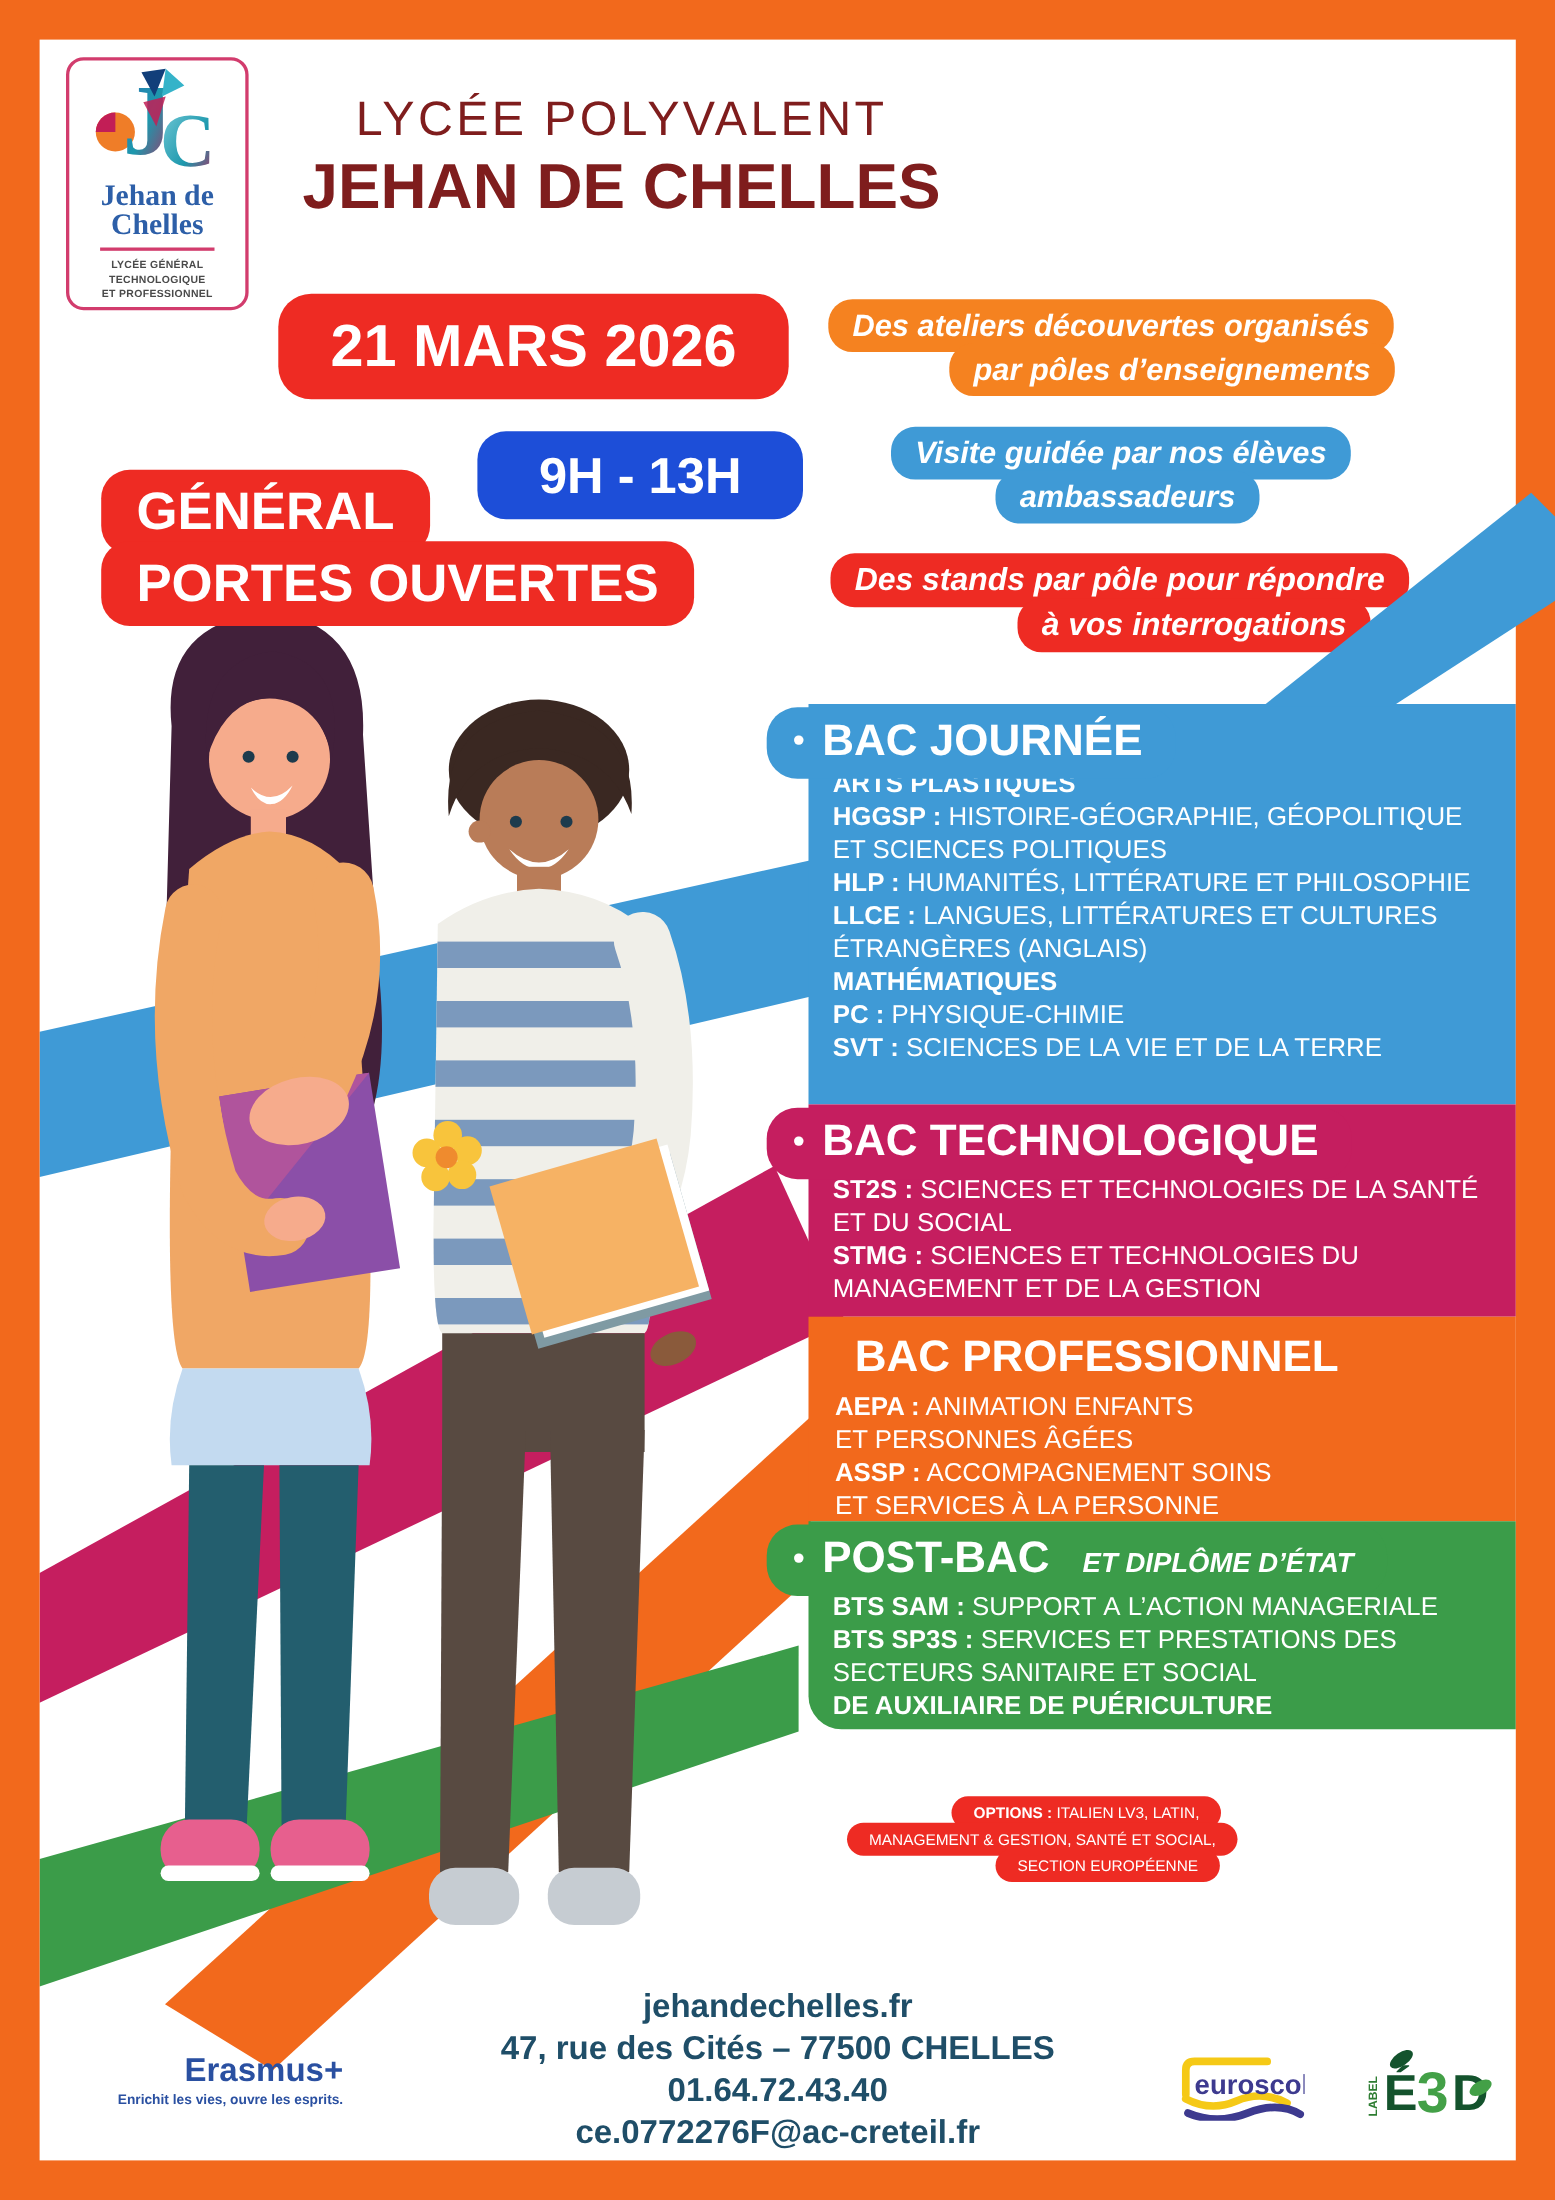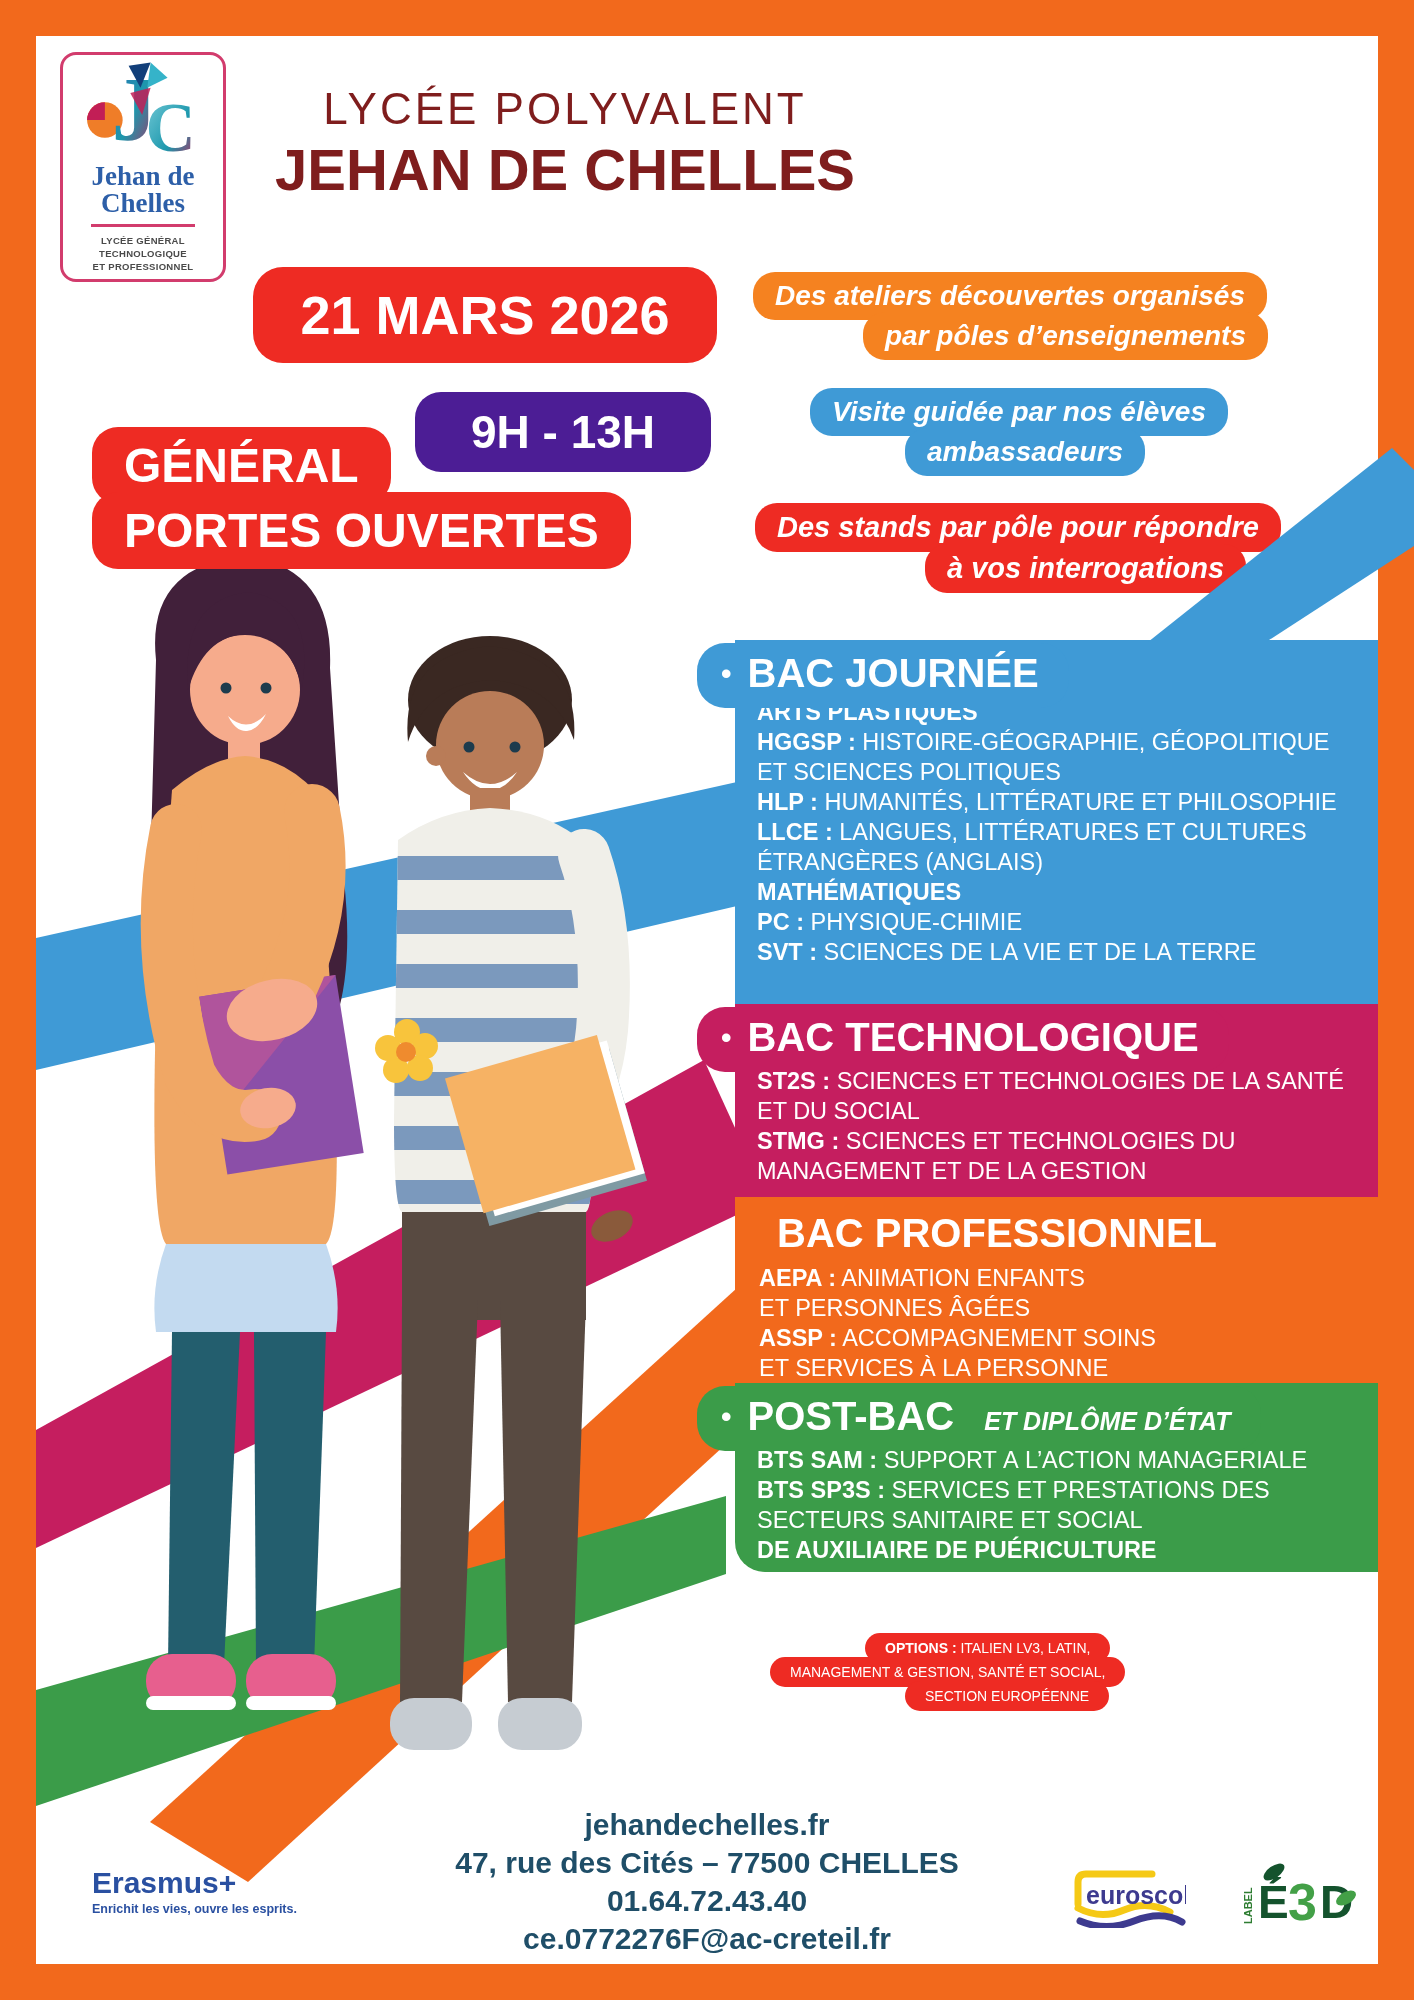--- a/index.html
+++ b/index.html
@@ -65,21 +65,21 @@
   .options .o1{margin-left:95px}
   .options .o2{margin-top:-6px}
   .options .o3{margin-top:-6px;margin-left:135px}
   .options b{font-weight:800}
 
   
   .footer{left:407px;top:1806px;width:600px;text-align:center;color:#1f4e68;font-size:30px;
           line-height:38px;font-weight:700;z-index:10}
 
   
-  .erasmus{left:92px;top:1866px;width:220px;text-align:left;color:#2a50a1;z-index:10}
+  .erasmus{left:92px;top:1866px;width:220px;text-align:right;color:#2a50a1;z-index:10}
   .erasmus .er-name{font-size:30px;font-weight:800}
   .erasmus .er-tag{font-size:12.5px;font-weight:700;margin-top:2px}
   .euroscol{left:1056px;top:1864px;z-index:10}
   .e3d{left:1240px;top:1858px;z-index:10}
 </style>
 </head>
 <body>
 
 <div class="poster">
 
@@ -256,21 +256,21 @@
       <div>ET PROFESSIONNEL</div>
     </div>
   </div>
 
   <div class="abs title-wrap">
     <div class="title-1">LYCÉE POLYVALENT</div>
     <div class="title-2">JEHAN DE CHELLES</div>
   </div>
 
   <div class="badge badge-date" style="background: rgb(238, 43, 35);">21 MARS 2026</div>
-  <div class="badge badge-time" style="background: #4c1d95;">9H - 13H</div>
+  <div class="badge badge-time" style="background: #1d4ed8; margin-left: 19px;">9H - 13H</div>
   <div class="abs journee">
     <div class="jl" style="background: rgb(238, 43, 35);">GÉNÉRAL</div>
     <div class="jl jl2" style="background: rgb(238, 43, 35);">PORTES OUVERTES</div>
   </div>
 
   <div class="bubble bub-1">
     <div class="bl" style="background: rgb(245, 130, 32);">Des ateliers découvertes organisés</div>
     <div class="bl bl2" style="background: rgb(245, 130, 32);">par pôles d’enseignements</div>
   </div>
   <div class="bubble bub-2">

